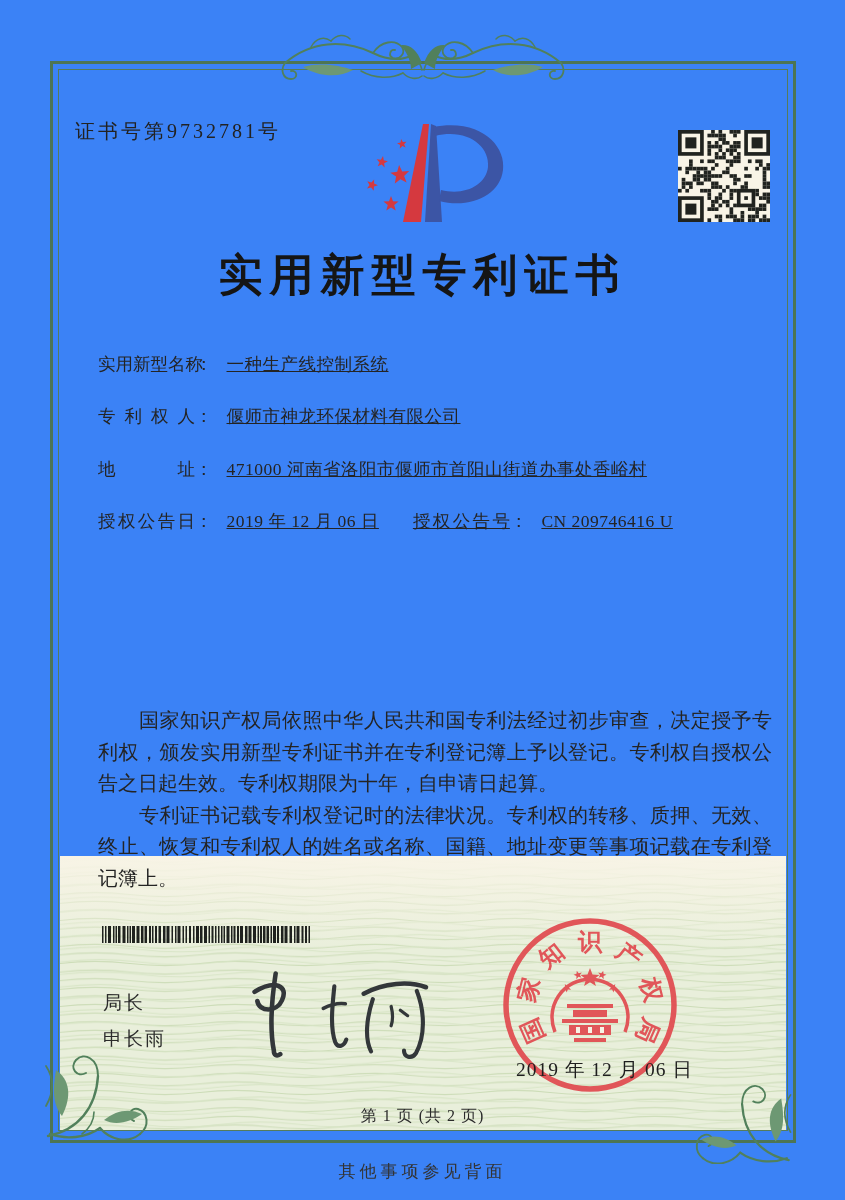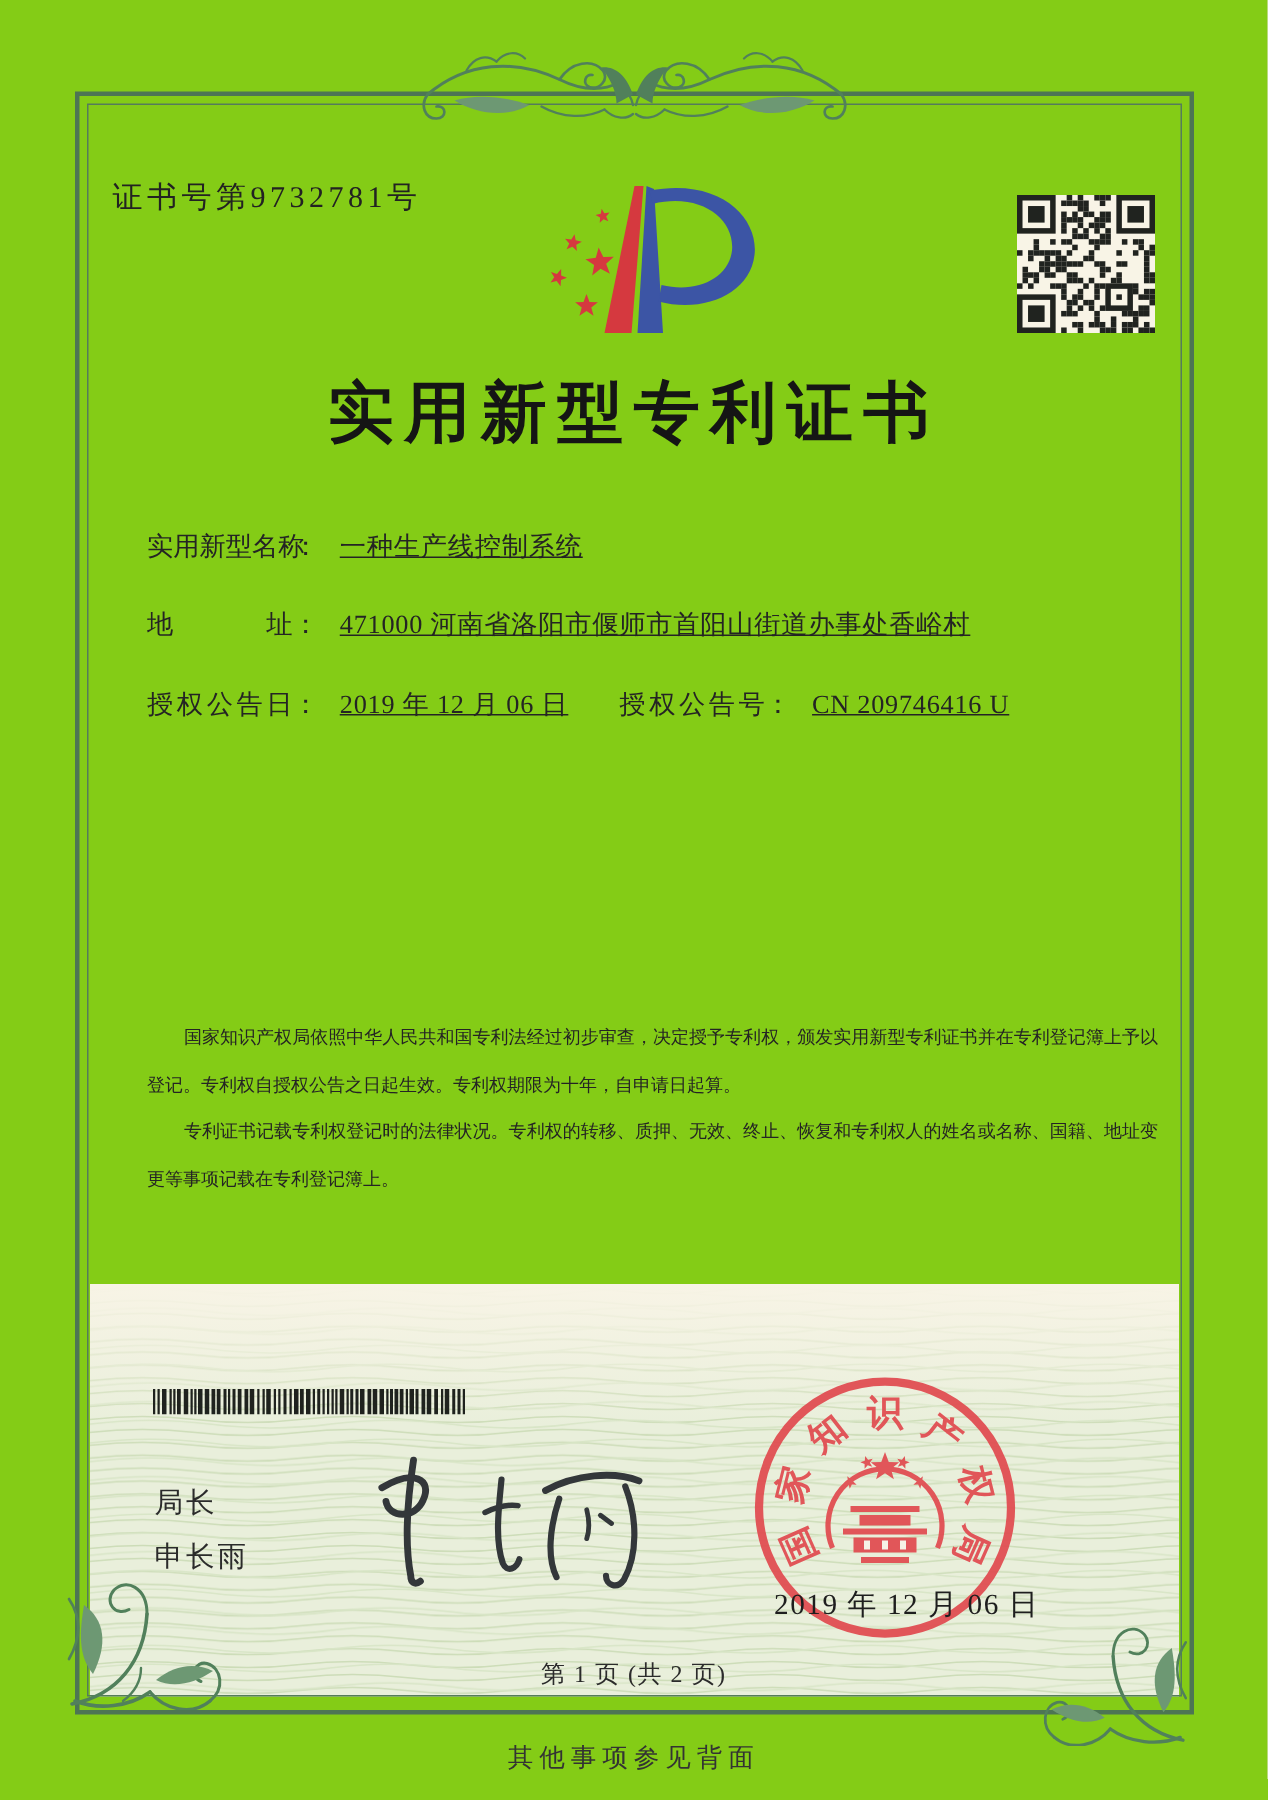--- a/index.html
+++ b/index.html
@@ -1,20 +1,20 @@
 <!DOCTYPE html>
 <html><head>
 <meta charset="utf-8">
 <style>
   * { margin:0; padding:0; box-sizing:border-box; }
   html,body { background:#e8e4d4; }
   body { font-family:"Liberation Serif","DejaVu Serif",serif; }
   .page {
     position:relative; width:845px; height:1200px; margin:0 auto;
-    background:#84cc16; overflow:hidden;
+    background:#3b82f6; overflow:hidden;
   }
   
   .frame-outer { position:absolute; left:50px; top:61px; width:746px; height:1082px;
     border:3px solid #4d7554; }
   .frame-inner { position:absolute; left:58px; top:69px; width:730px; height:1062px;
     border:1px solid #557c5b; }
   
   .band { position:absolute; left:60px; top:856px; width:726px; height:275px;
     background:#e9efdb; z-index:0; }
   .band svg { position:absolute; left:0; top:0; }
@@ -27,24 +27,24 @@
   .qr { position:absolute; left:678px; top:130px; width:92px; height:92px; z-index:2; }
   .title { position:absolute; left:0; top:246px; width:845px; text-align:center;
     font-size:44px; font-weight:bold; letter-spacing:7px; color:#151515; z-index:2; }
   
   .fields { position:absolute; left:98px; top:352px; width:680px; z-index:2;
     font-size:17.5px; color:#242424; }
   .frow { height:52.4px; white-space:nowrap; }
   .flabel { display:inline-block; width:97px; text-align:justify; text-align-last:justify; }
   .colon { display:inline-block; }
   .fvalue { margin-left:14px; letter-spacing:0.5px;text-decoration:underline; }
-  .pair2 { margin-left:34px; }
-  
-  .paras { position:absolute; left:98px; top:676px; width:674px; z-index:2;
-    font-size:12px; line-height:31.5px; color:#242424; text-align:justify; }
+  .pair2 { margin-left:34px;text-decoration:underline; }
+  
+  .paras { position:absolute; left:98px; top:705px; width:674px; z-index:2;
+    font-size:20px; line-height:31.5px; color:#242424; text-align:justify; }
   .paras p { text-indent:2.05em; }
   
   .barcode { position:absolute; left:102px; top:926px; width:214px; height:17px; z-index:2; }
   .director { position:absolute; left:103px; top:985px; z-index:2; font-size:19px;
     color:#2b2b2b; letter-spacing:2px; line-height:36px; }
   .signature { position:absolute; left:228px; top:956px; width:220px; height:112px; z-index:3; }
   .seal { position:absolute; left:501px; top:916px; width:178px; height:178px; z-index:3; opacity:.93; }
   .seal-date { position:absolute; left:516px; top:1056px; z-index:4; font-size:19.5px;
     color:#1e1e1e; white-space:nowrap; letter-spacing:1px; }
   .page-footer { position:absolute; left:0; top:1106px; width:845px; text-align:center;
@@ -340,20 +340,23 @@
       </g>
   </svg>
 
   <div class="title">实用新型专利证书</div>
 
   <div class="fields">
     <div class="frow">
       <span class="flabel">实用新型名称</span><span class="colon">：</span><span class="fvalue">一种生产线控制系统</span>
     </div>
     <div class="frow">
+      <span class="flabel">专利权人</span><span class="colon">：</span><span class="fvalue">偃师市神龙环保材料有限公司</span>
+    </div>
+    <div class="frow">
       <span class="flabel">地址</span><span class="colon">：</span><span class="fvalue">471000 河南省洛阳市偃师市首阳山街道办事处香峪村</span>
     </div>
     <div class="frow">
       <span class="flabel">授权公告日</span><span class="colon">：</span><span class="fvalue">2019 年 12 月 06 日</span><span class="flabel pair2">授权公告号</span><span class="colon">：</span><span class="fvalue">CN 209746416 U</span>
     </div>
   </div>
 
   <div class="paras">
     <p>国家知识产权局依照中华人民共和国专利法经过初步审查，决定授予专利权，颁发实用新型专利证书并在专利登记簿上予以登记。专利权自授权公告之日起生效。专利权期限为十年，自申请日起算。</p>
     <p>专利证书记载专利权登记时的法律状况。专利权的转移、质押、无效、终止、恢复和专利权人的姓名或名称、国籍、地址变更等事项记载在专利登记簿上。</p>

